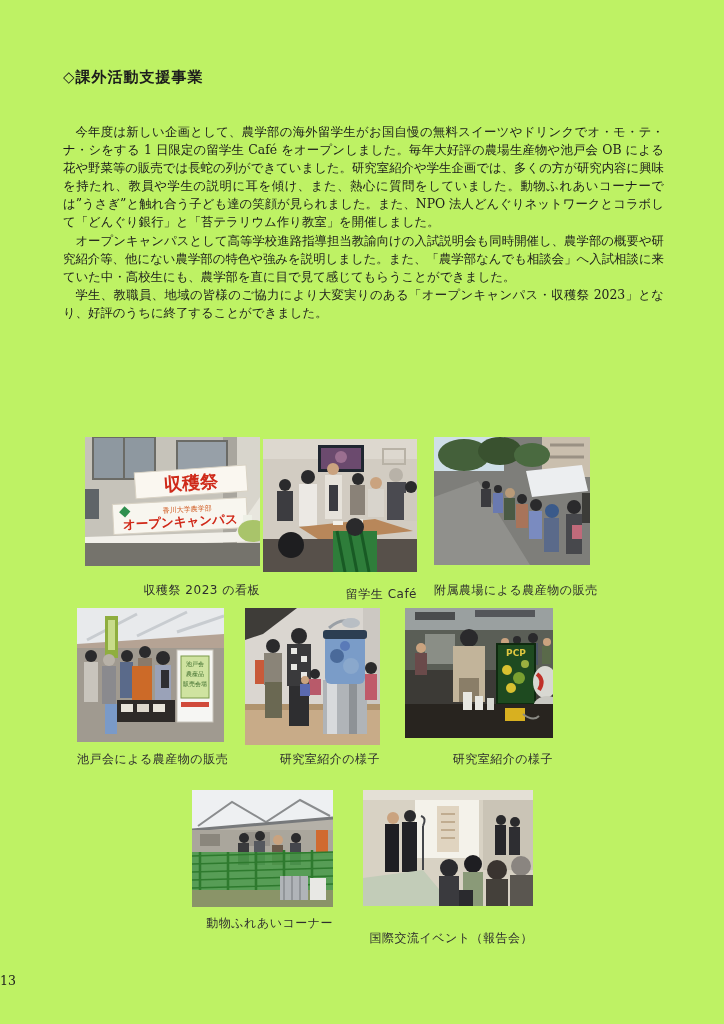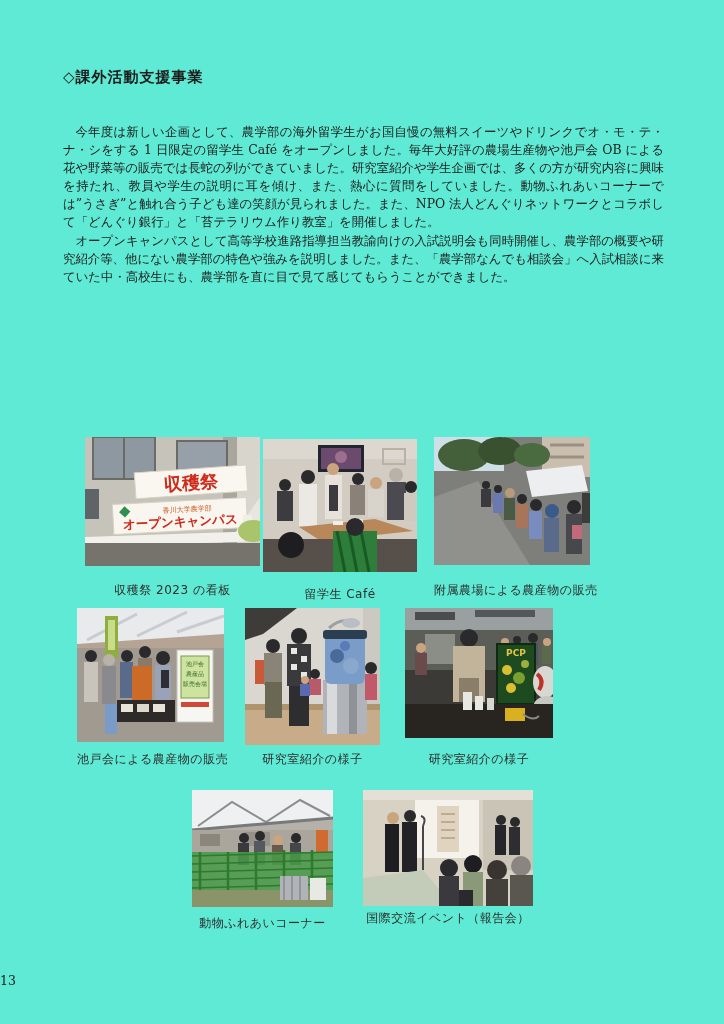--- a/index.html
+++ b/index.html
@@ -1,63 +1,64 @@
 <!DOCTYPE html>
 <html><head>
 <meta charset="utf-8">
 <style>
   html,body{margin:0;padding:0;background:#ffffff;}
   .page{
-    position:relative;width:724px;height:1024px;background:#5eead4;overflow:hidden;
+    position:relative;width:724px;height:1024px;background:#bef264;overflow:hidden;
     font-family:"DejaVu Serif","Liberation Serif",serif;color:#1c1c1c;
   }
   .doc-title{
     position:absolute;left:63px;top:68px;margin:0;
     font-size:15px;font-weight:bold;letter-spacing:1px;
   }
   .section-heading{
     position:absolute;left:63px;top:102px;margin:0;
     font-size:13.5px;font-weight:bold;letter-spacing:.5px;
     color:#6a7550;
   }
   .body-text{
     position:absolute;left:63px;top:123px;width:601px;
     font-size:12.4px;line-height:18.1px;text-align:justify;
   }
   .body-text p{margin:0;text-indent:1em;}
   figure.photo{position:absolute;margin:0;}
   figure.photo svg{display:block;background:#dddad2;}
   figure.photo figcaption{
-    text-align:center;white-space:nowrap;
+    text-align:right;white-space:nowrap;
     font-family:"DejaVu Sans","Liberation Sans",sans-serif;
     font-size:12px;color:#2e2e2e;letter-spacing:.5px;
   }
   #ph1{left:85px;top:437px;width:175px;}  #ph1 figcaption{margin-top:16px;}
   #ph2{left:263px;top:439px;width:154px;} #ph2 figcaption{margin-top:14px;}
   #ph3{left:434px;top:437px;width:132px;} #ph3 figcaption{margin-top:17px;}
   #ph4{left:77px;top:608px;width:147px;}  #ph4 figcaption{margin-top:9px;}
   #ph5{left:245px;top:608px;width:135px;} #ph5 figcaption{margin-top:6px;}
   #ph6{left:405px;top:608px;width:148px;} #ph6 figcaption{margin-top:13px;}
   #ph7{left:192px;top:790px;width:141px;} #ph7 figcaption{margin-top:8px;}
-  #ph8{left:363px;top:790px;width:170px;} #ph8 figcaption{margin-top:4px;}
+  #ph8{left:363px;top:790px;width:170px;} #ph8 figcaption{margin-top:24px;}
   .page-number{
     position:absolute;left:0;right:0;top:973px;
     font-size:12.5px;color:#1c1c1c;
   }
 </style>
 </head>
 <body>
 
 <div class="page">
 
   <h1 class="doc-title">◇課外活動支援事業</h1>
 
   <div class="body-text">
     <p>今年度は新しい企画として、農学部の海外留学生がお国自慢の無料スイーツやドリンクでオ・モ・テ・ナ・シをする 1 日限定の留学生 Café をオープンしました。毎年大好評の農場生産物や池戸会 OB による花や野菜等の販売では長蛇の列ができていました。研究室紹介や学生企画では、多くの方が研究内容に興味を持たれ、教員や学生の説明に耳を傾け、また、熱心に質問をしていました。動物ふれあいコーナーでは”うさぎ”と触れ合う子ども達の笑顔が見られました。また、NPO 法人どんぐりネットワークとコラボして「どんぐり銀行」と「苔テラリウム作り教室」を開催しました。</p>
     <p>オープンキャンパスとして高等学校進路指導担当教諭向けの入試説明会も同時開催し、農学部の概要や研究紹介等、他にない農学部の特色や強みを説明しました。また、「農学部なんでも相談会」へ入試相談に来ていた中・高校生にも、農学部を直に目で見て感じてもらうことができました。</p>
+    <p>学生、教職員、地域の皆様のご協力により大変実りのある「オープンキャンパス・収穫祭 2023」となり、好評のうちに終了することができました。</p>
   </div>
 
   <figure class="photo" id="ph1">
     <svg width="175" height="129" viewBox="0 0 175 129">
       <rect width="175" height="129" fill="#c6c3ba"></rect>
       <rect x="138" y="0" width="14" height="129" fill="#a9a69e"></rect>
       <rect x="152" y="0" width="23" height="129" fill="#d8d5cc"></rect>
       <rect x="8" y="0" width="62" height="42" fill="#8e98a0" stroke="#6b6b66" stroke-width="2"></rect>
       <line x1="39" y1="0" x2="39" y2="42" stroke="#6b6b66" stroke-width="2"></line>
       <rect x="92" y="4" width="50" height="36" fill="#97a0a8" stroke="#6b6b66" stroke-width="2"></rect>

